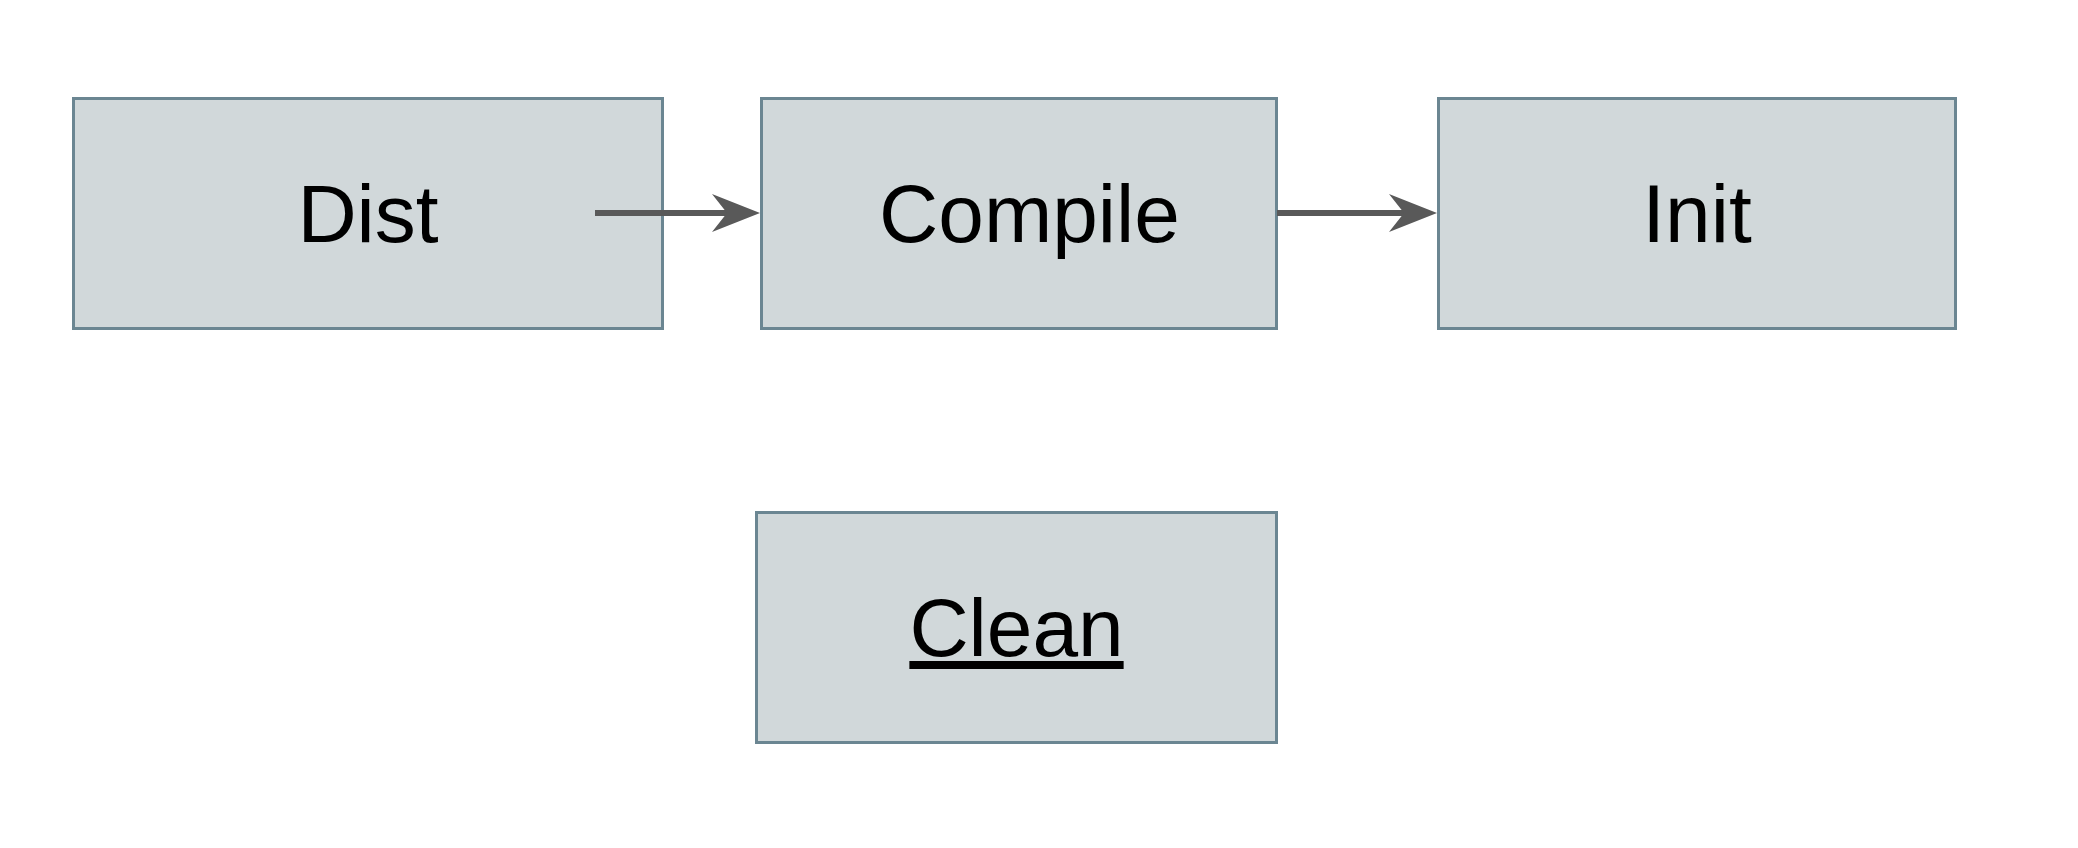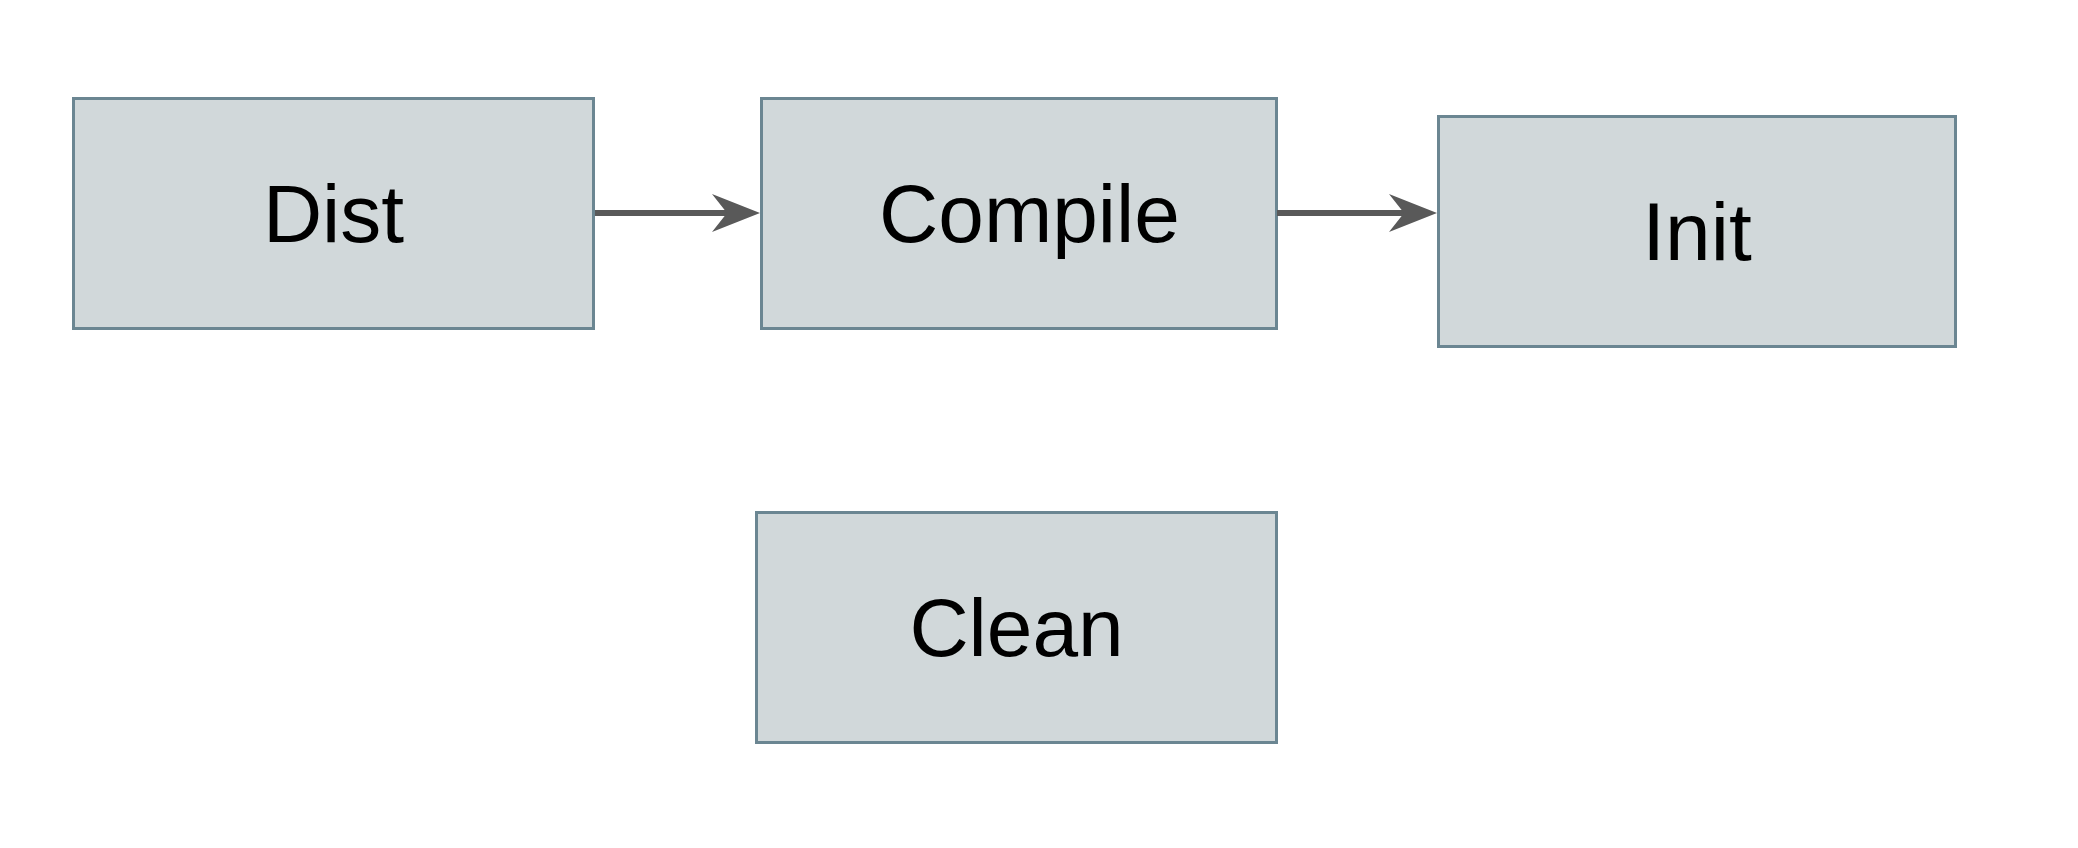--- a/index.html
+++ b/index.html
@@ -28,24 +28,24 @@
     display: flex;
     align-items: center;
     justify-content: center;
   }
   .node-label {
     font-size: 82px;
     color: var(--text-color);
     line-height: 1;
     white-space: nowrap;
   }
-  #node-dist    { left: 72px;   top: 97px;  width: 523px; height: 233px; }
+  #node-dist    { left: 72px;   top: 97px;  width: 592px; height: 233px; }
   #node-compile { left: 760px;  top: 97px;  width: 518px; height: 233px; padding-left: 21px; }
-  #node-init    { left: 1437px; top: 115px;  width: 520px; height: 233px; }
-  #node-clean   { left: 755px;  top: 511px; width: 523px; height: 233px; }
+  #node-init    { left: 1437px; top: 97px;  width: 520px; height: 233px; }
+  #node-clean   { left: 755px;  top: 511px; width: 523px; height: 233px; text-decoration: underline; }
   .edge {
     position: absolute;
     display: block;
   }
   #edge-dist-compile   { left: 595px;  top: 193px; }
   #edge-compile-init   { left: 1277px; top: 193px; }
   .edge line    { stroke: var(--arrow-color); stroke-width: 6; }
   .edge polygon { fill: var(--arrow-color); }
 </style>
 </head>

